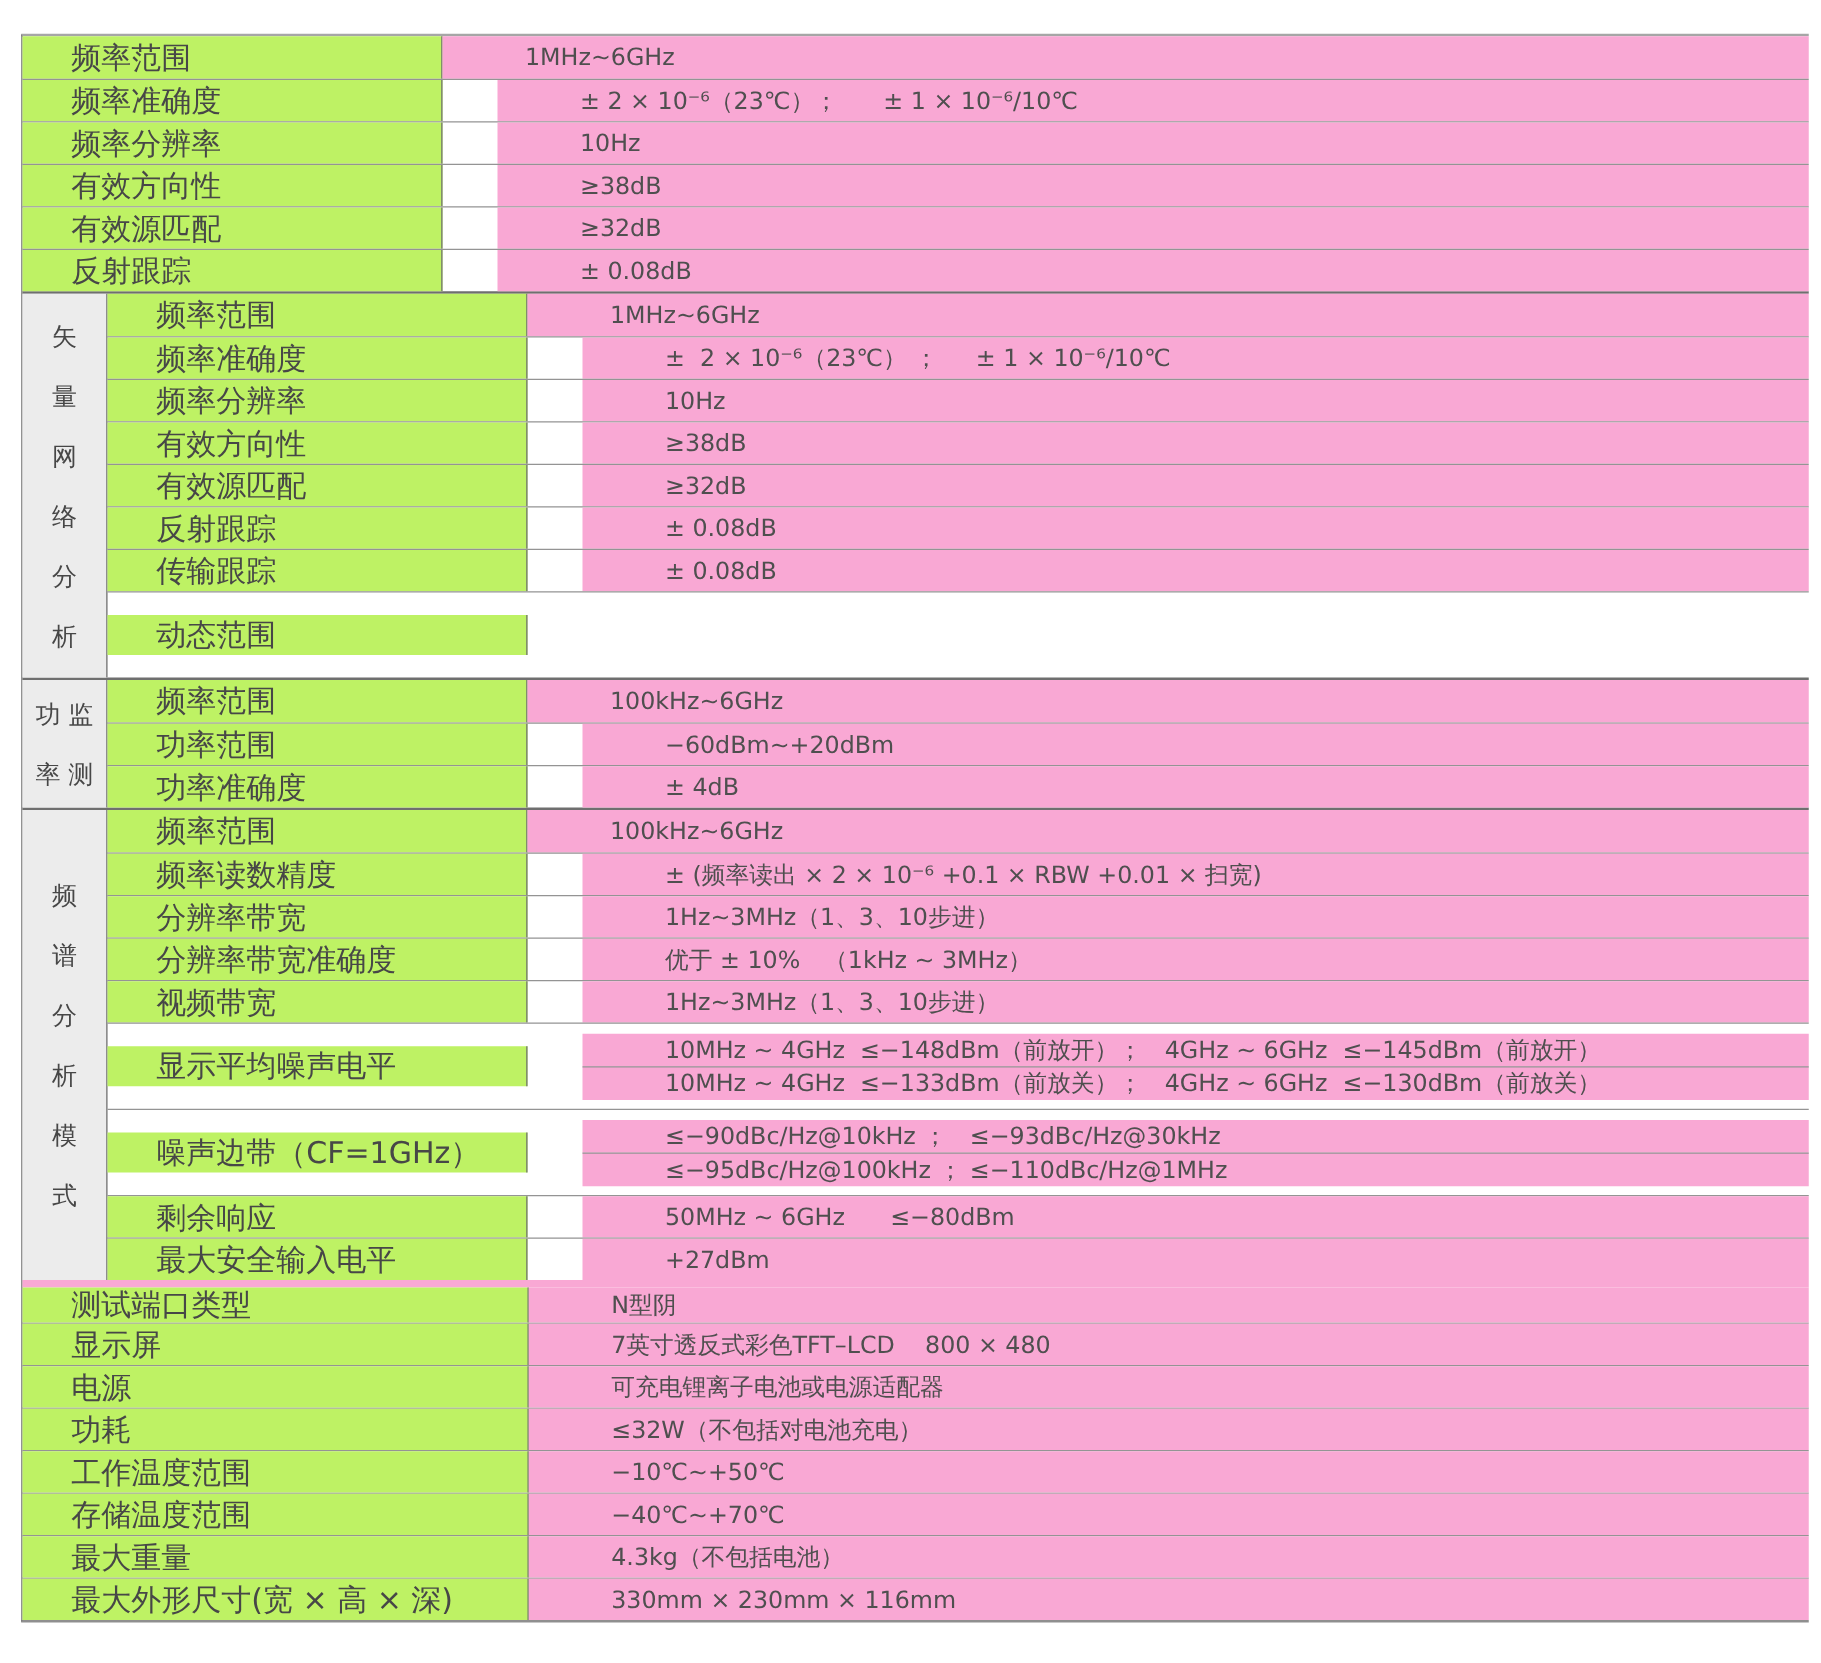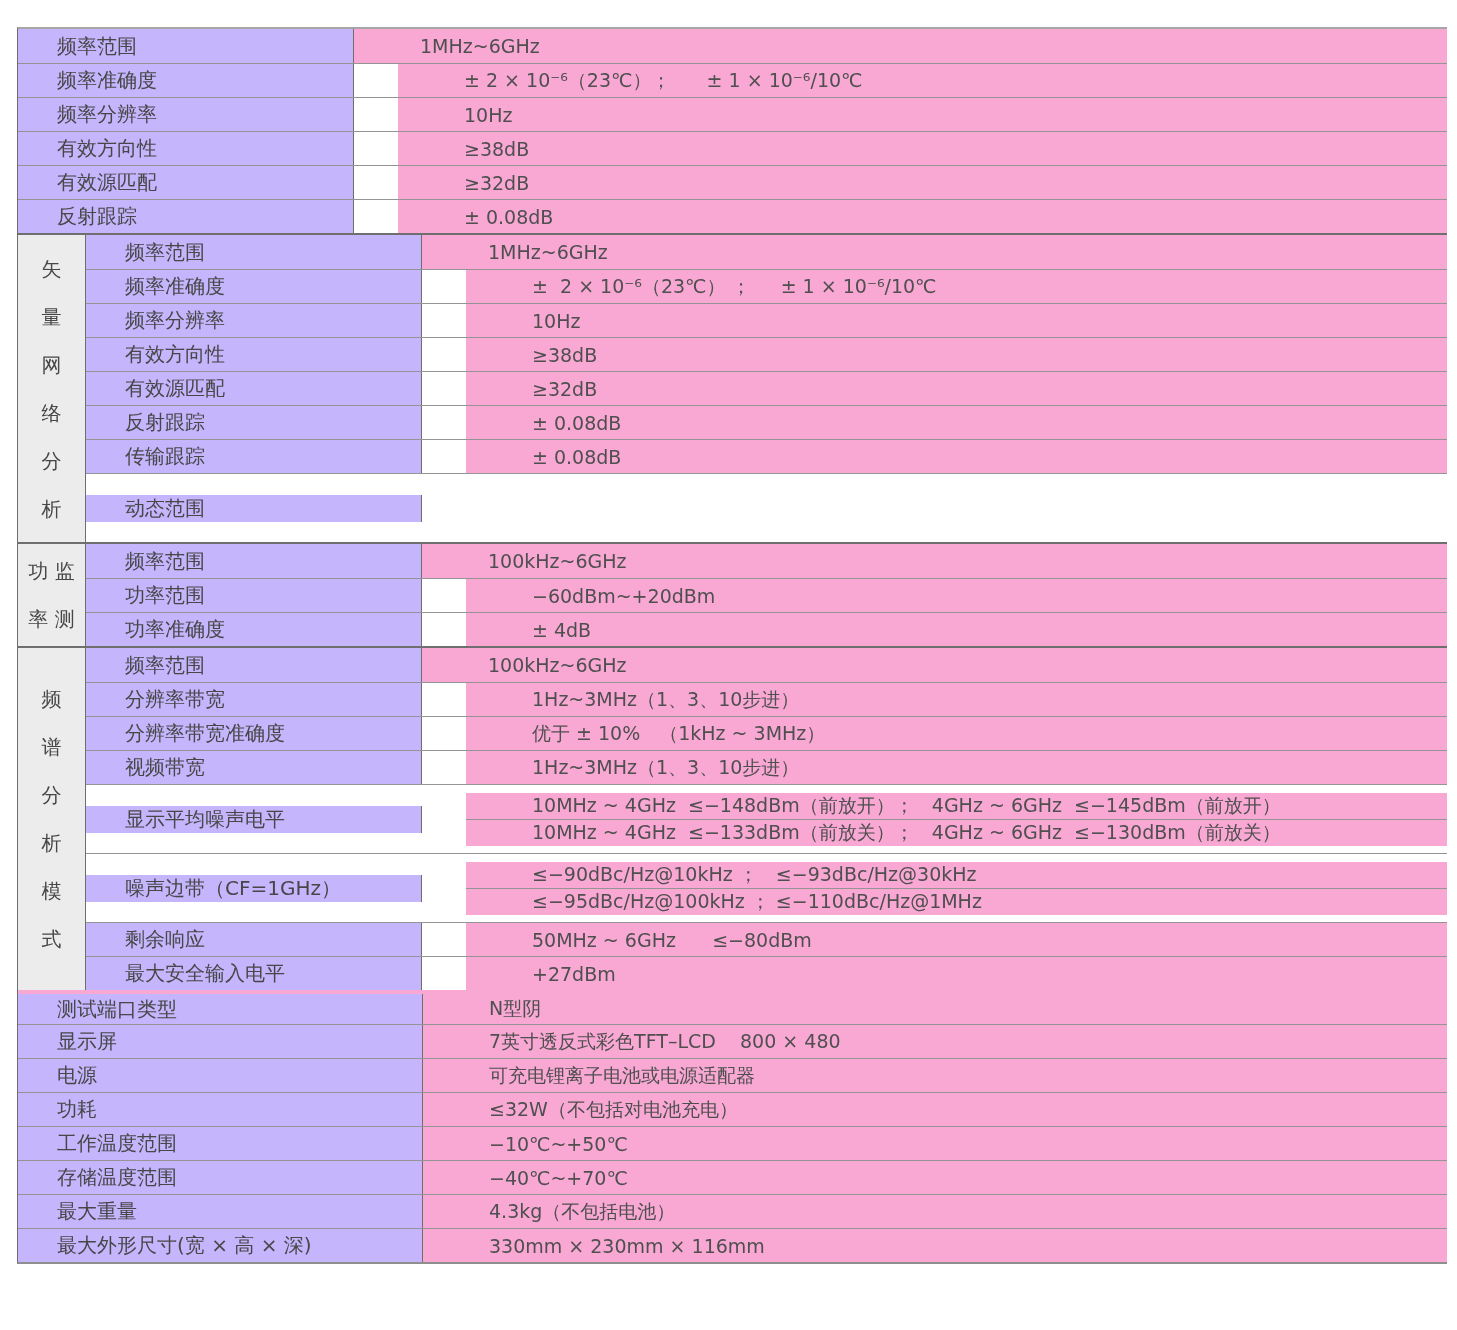--- a/index.html
+++ b/index.html
@@ -29,40 +29,40 @@
     justify-content: center; align-items: center;
     font-size: 20px; line-height: 48px;
     white-space: pre; color: #474747;
   }
   .rows { flex: 1; display: flex; flex-direction: column; }
   .row { display: flex; height: 34px; }
   .row.tall { height: 69px; align-items: center; }
   .rows .row + .row { border-top: 1px solid #949494; gap: 44px; }
   .pcell {
     width: 336px;
-    background: #c4b5fd;
+    background: #bef264;
     border-right: 1px solid #6e6e6e;
     display: flex; align-items: center;
     padding-left: 39px;
-    font-size: 20px; color: #474747;
+    font-size: 24px; color: #474747;
     white-space: pre;
     flex-shrink: 0;
   }
   .pcell.wide { width: 405px; }
   .vcol { flex: 1; display: flex; flex-direction: column; background: #ffffff; }
   .vcell {
     flex: 1; display: flex; align-items: center;
     padding-left: 66px;
     font-size: 19px; color: #4f4f4f;
     white-space: pre;
     background: #f9a8d4;
   }
   .vcell.vsub { border-top: 1px solid #949494; }
   .row.brow { border-top: 1px solid #949494; }
-  .row.brow.bsep { border-top: 4px solid #f9a8d4; }
+  .row.brow.bsep { border-top: 6px solid #f9a8d4; }
 </style>
 </head>
 <body>
 
 <div id="spec-table">
     <div class="section">
       <div class="rows">
         <div class="row">
           <div class="pcell">频率范围</div>
           <div class="vcol">
@@ -177,20 +177,26 @@
     <div class="section">
       <div class="gcell"><div class="gline">频</div><div class="gline">谱</div><div class="gline">分</div><div class="gline">析</div><div class="gline">模</div><div class="gline">式</div></div>
       <div class="rows">
         <div class="row">
           <div class="pcell">频率范围</div>
           <div class="vcol">
             <div class="vcell">100kHz~6GHz</div>
           </div>
         </div>
         <div class="row">
+          <div class="pcell">频率读数精度</div>
+          <div class="vcol">
+            <div class="vcell">± (频率读出 × 2 × 10⁻⁶ +0.1 × RBW +0.01 × 扫宽)</div>
+          </div>
+        </div>
+        <div class="row">
           <div class="pcell">分辨率带宽</div>
           <div class="vcol">
             <div class="vcell">1Hz~3MHz（1、3、10步进）</div>
           </div>
         </div>
         <div class="row">
           <div class="pcell">分辨率带宽准确度</div>
           <div class="vcol">
             <div class="vcell">优于 ± 10%　（1kHz ~ 3MHz）</div>
           </div>

